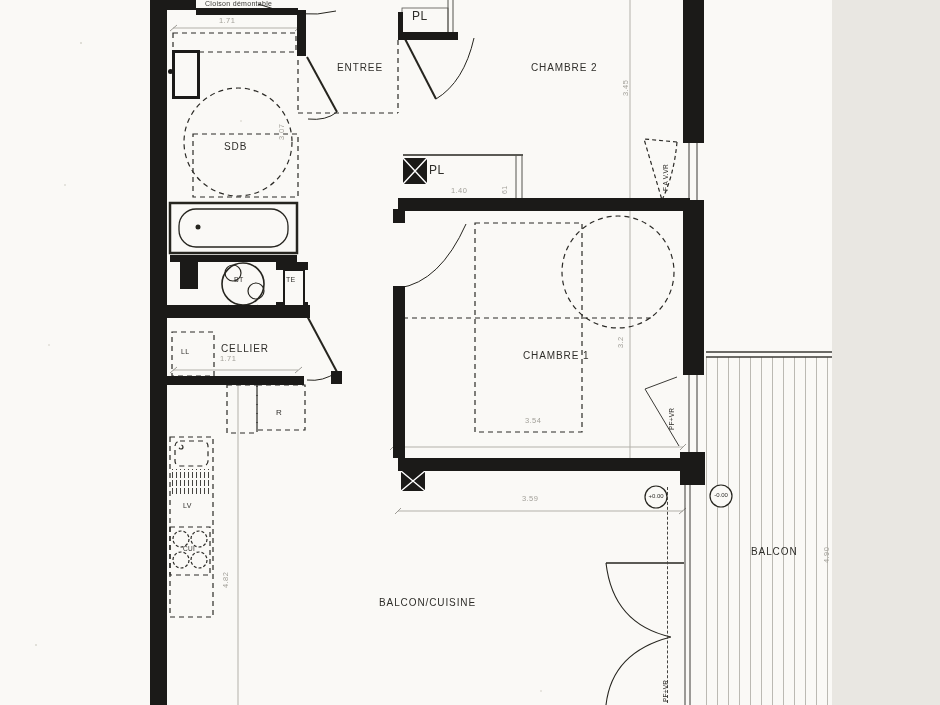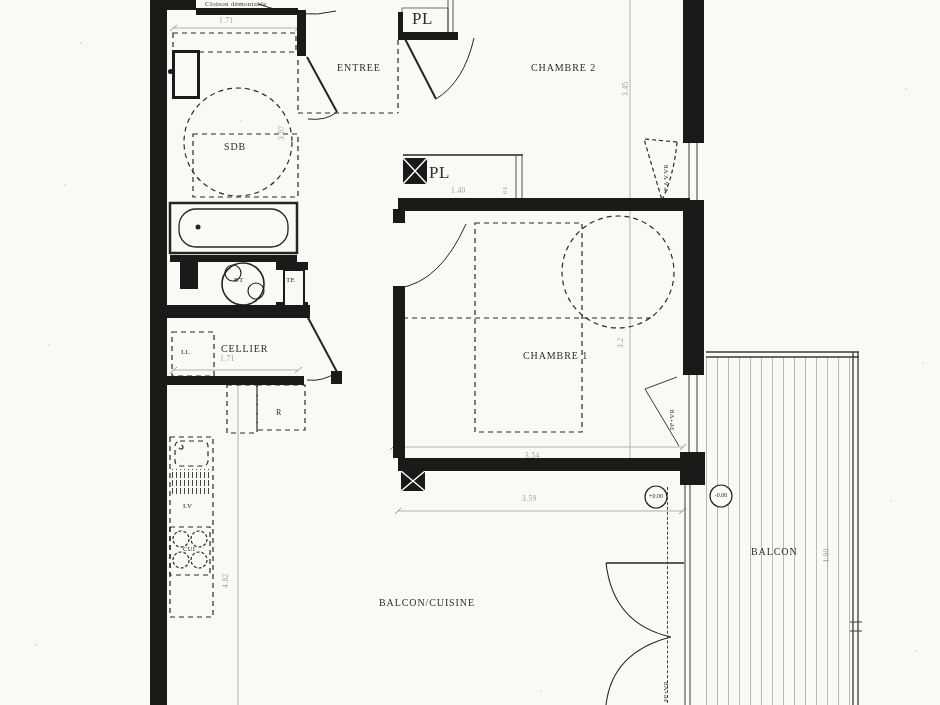--- a/index.html
+++ b/index.html
@@ -1,21 +1,21 @@
 <!DOCTYPE html>
 <html><head>
 <meta charset="utf-8">
 <style>
   html,body{margin:0;padding:0;background:#e9e7e2;}
-  .plan{position:relative;width:940px;height:705px;background:#faf9f6;overflow:hidden;
-        font-family:Liberation Serif, serif;color:#2f2e2a;}
+  .plan{position:relative;width:832px;height:705px;background:#faf9f6;overflow:hidden;
+        font-family:Liberation Sans, sans-serif;color:#2f2e2a;}
   .abs{position:absolute;}
   .wall{position:absolute;background:#1b1a18;}
   .lab{position:absolute;white-space:nowrap;font-size:10px;letter-spacing:.9px;color:#2f2e2a;}
-  .lab.big{font-size:17px;letter-spacing:.5px;}
+  .lab.big{font-size:12px;letter-spacing:.5px;}
   .sm{position:absolute;white-space:nowrap;font-size:7px;letter-spacing:.3px;color:#2f2e2a;}
   .dim{position:absolute;white-space:nowrap;font-size:7.5px;letter-spacing:.4px;color:#a3a19a;}
   .win{position:absolute;white-space:nowrap;font-size:6.5px;letter-spacing:.2px;color:#2f2e2a;}
   .vlab{transform:rotate(-90deg);transform-origin:0 0;}
   .elev{position:absolute;width:22px;text-align:center;font-size:6px;color:#2f2e2a;letter-spacing:0;}
   .whitebox{position:absolute;background:#faf9f6;}
   svg{position:absolute;left:0;top:0;}
 </style>
 </head>
 <body>
@@ -158,21 +158,21 @@
   <span class="dim" style="left:451px;top:186px;">1.40</span>
   <span class="dim vlab" style="left:501px;top:194px;font-size:7px;">61</span>
   <span class="sm" style="left:234px;top:276px;">BT</span>
   <span class="sm" style="left:286px;top:276px;">TE</span>
   <span class="lab" style="left:221px;top:343px;">CELLIER</span>
   <span class="sm" style="left:181px;top:348px;">LL</span>
   <span class="dim" style="left:220px;top:354px;">1.71</span>
   <span class="lab" style="left:523px;top:350px;">CHAMBRE 1</span>
   <span class="dim vlab" style="left:616px;top:348px;">3.2</span>
   <span class="win vlab" style="left:668px;top:430px;">PF+VR</span>
-  <span class="dim" style="left:525px;top:451px;">3.54</span>
+  <span class="dim" style="left:525px;top:416px;">3.54</span>
   <span class="sm" style="left:276px;top:408px;font-size:8px;">R</span>
   <span class="sm" style="left:183px;top:502px;">LV</span>
   <span class="sm" style="left:183px;top:545px;font-size:6.5px;">CUI</span>
   <span class="dim vlab" style="left:221px;top:588px;">4.82</span>
   <span class="dim" style="left:522px;top:494px;">3.59</span>
   <span class="elev" style="left:645px;top:493px;">+0.00</span>
   <span class="elev" style="left:710px;top:492px;">-0.00</span>
   <span class="lab" style="left:379px;top:597px;">BALCON/CUISINE</span>
   <span class="lab" style="left:751px;top:546px;">BALCON</span>
   <span class="win vlab" style="left:662px;top:702px;">PF+VR</span>

